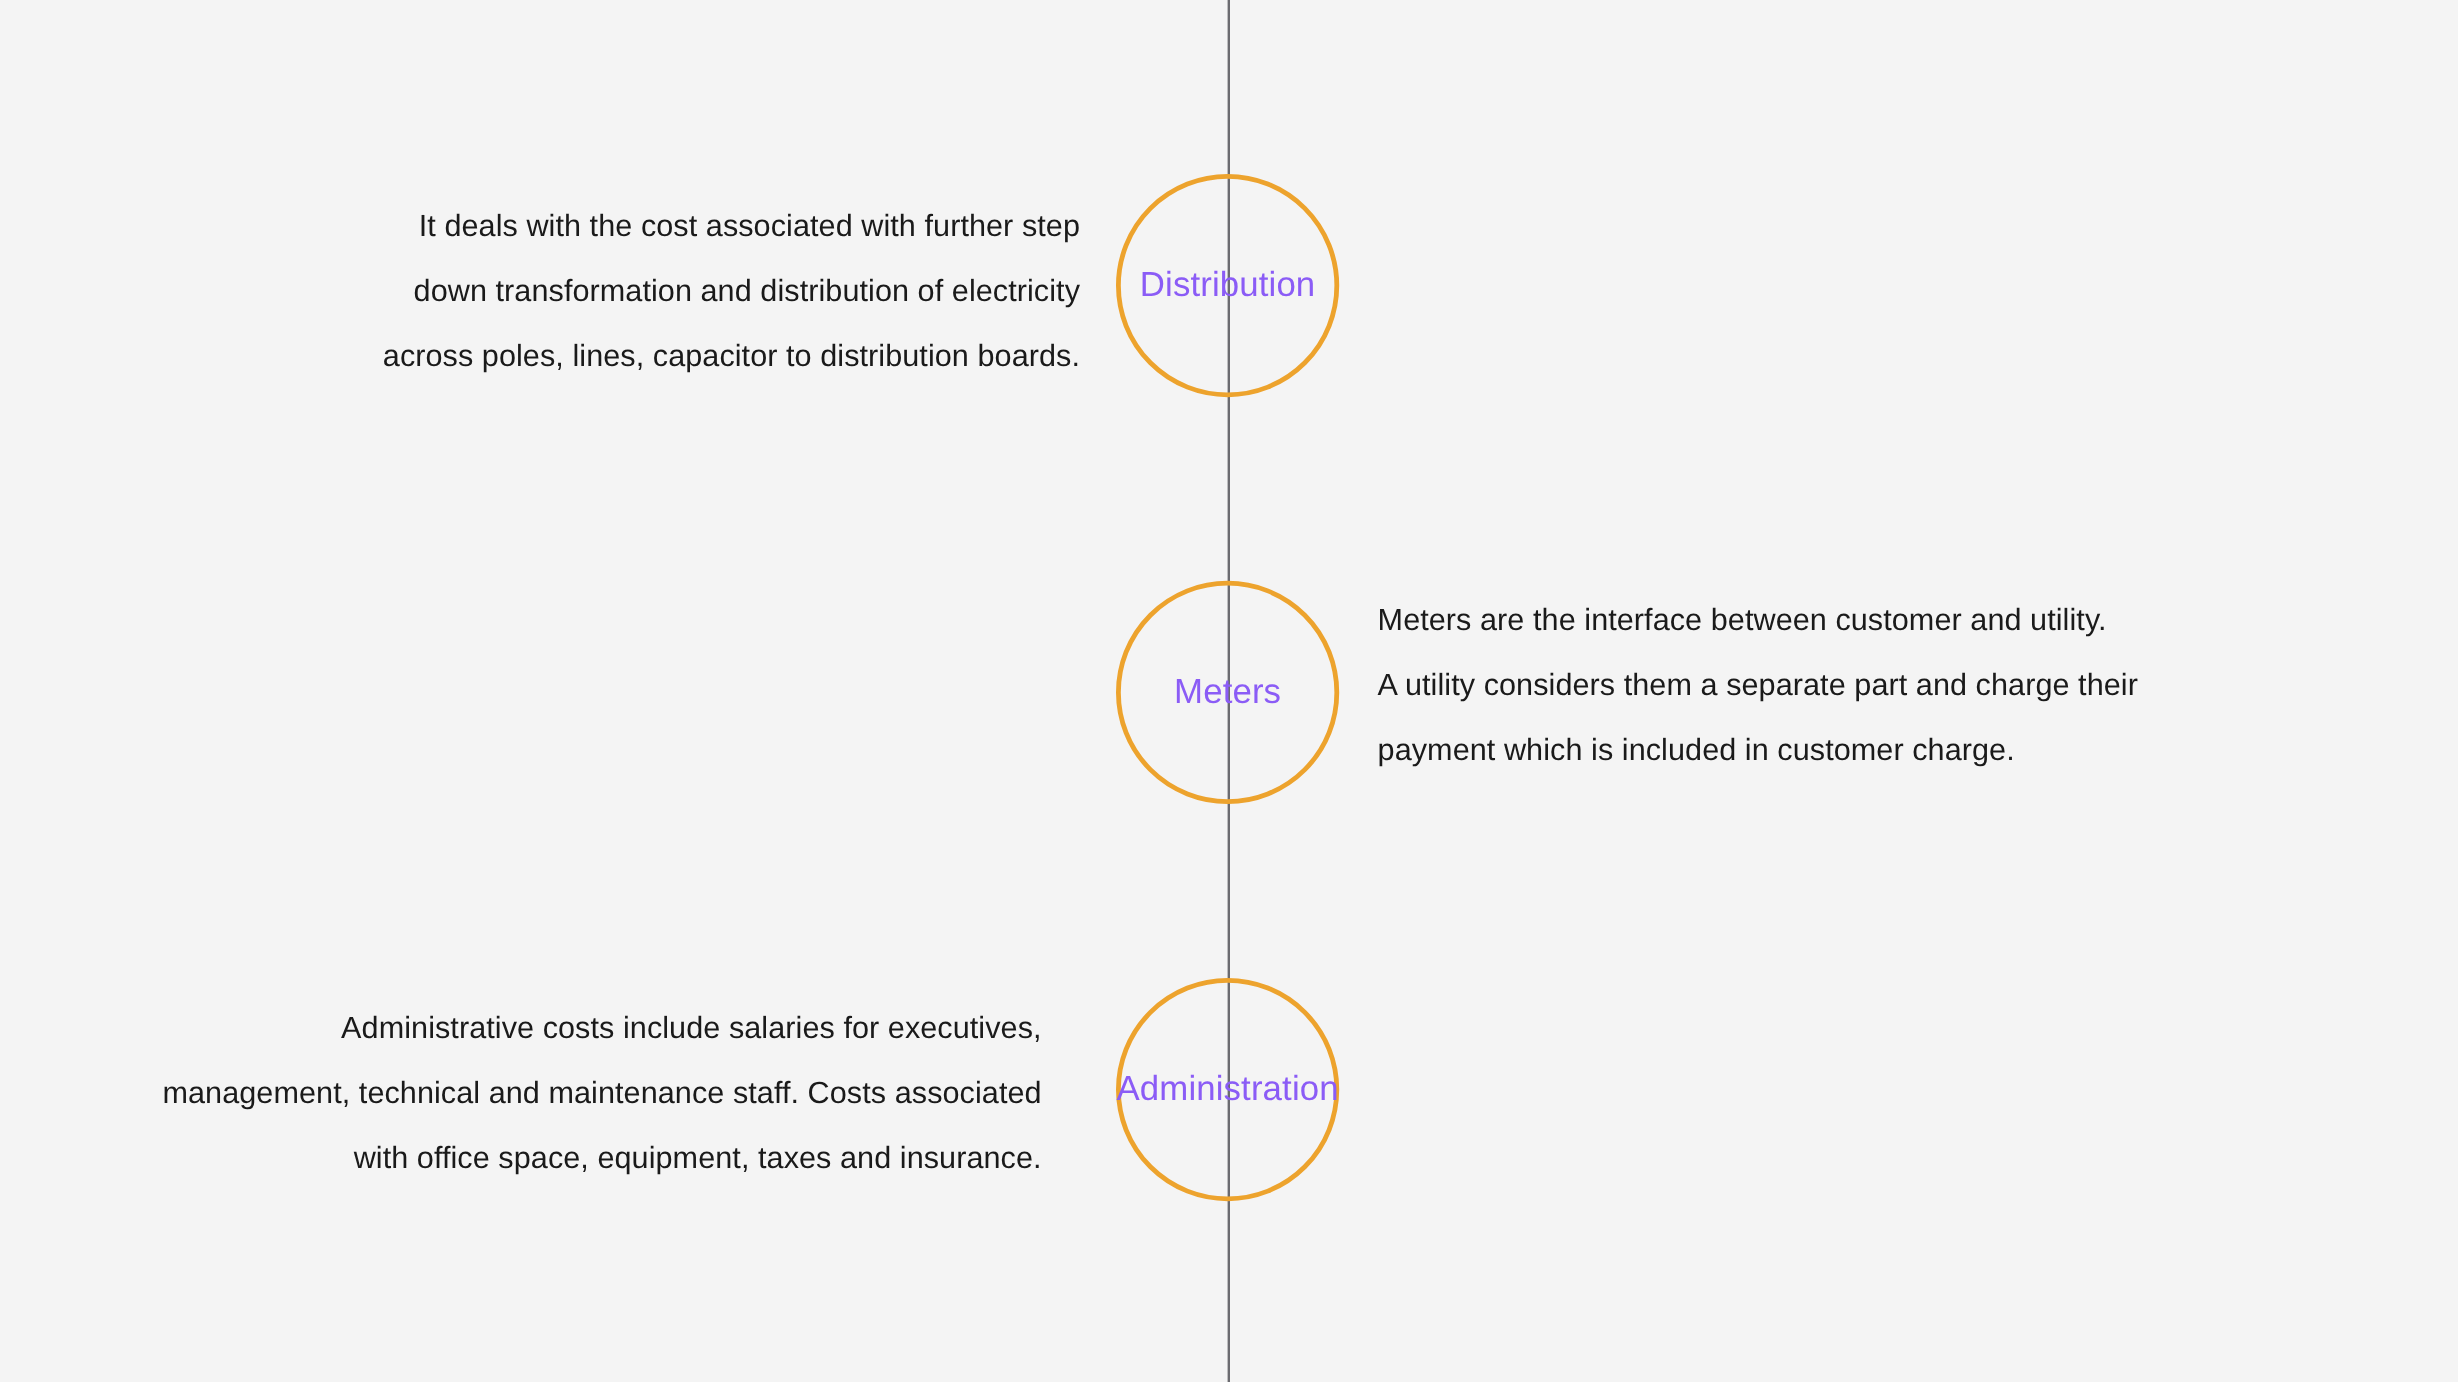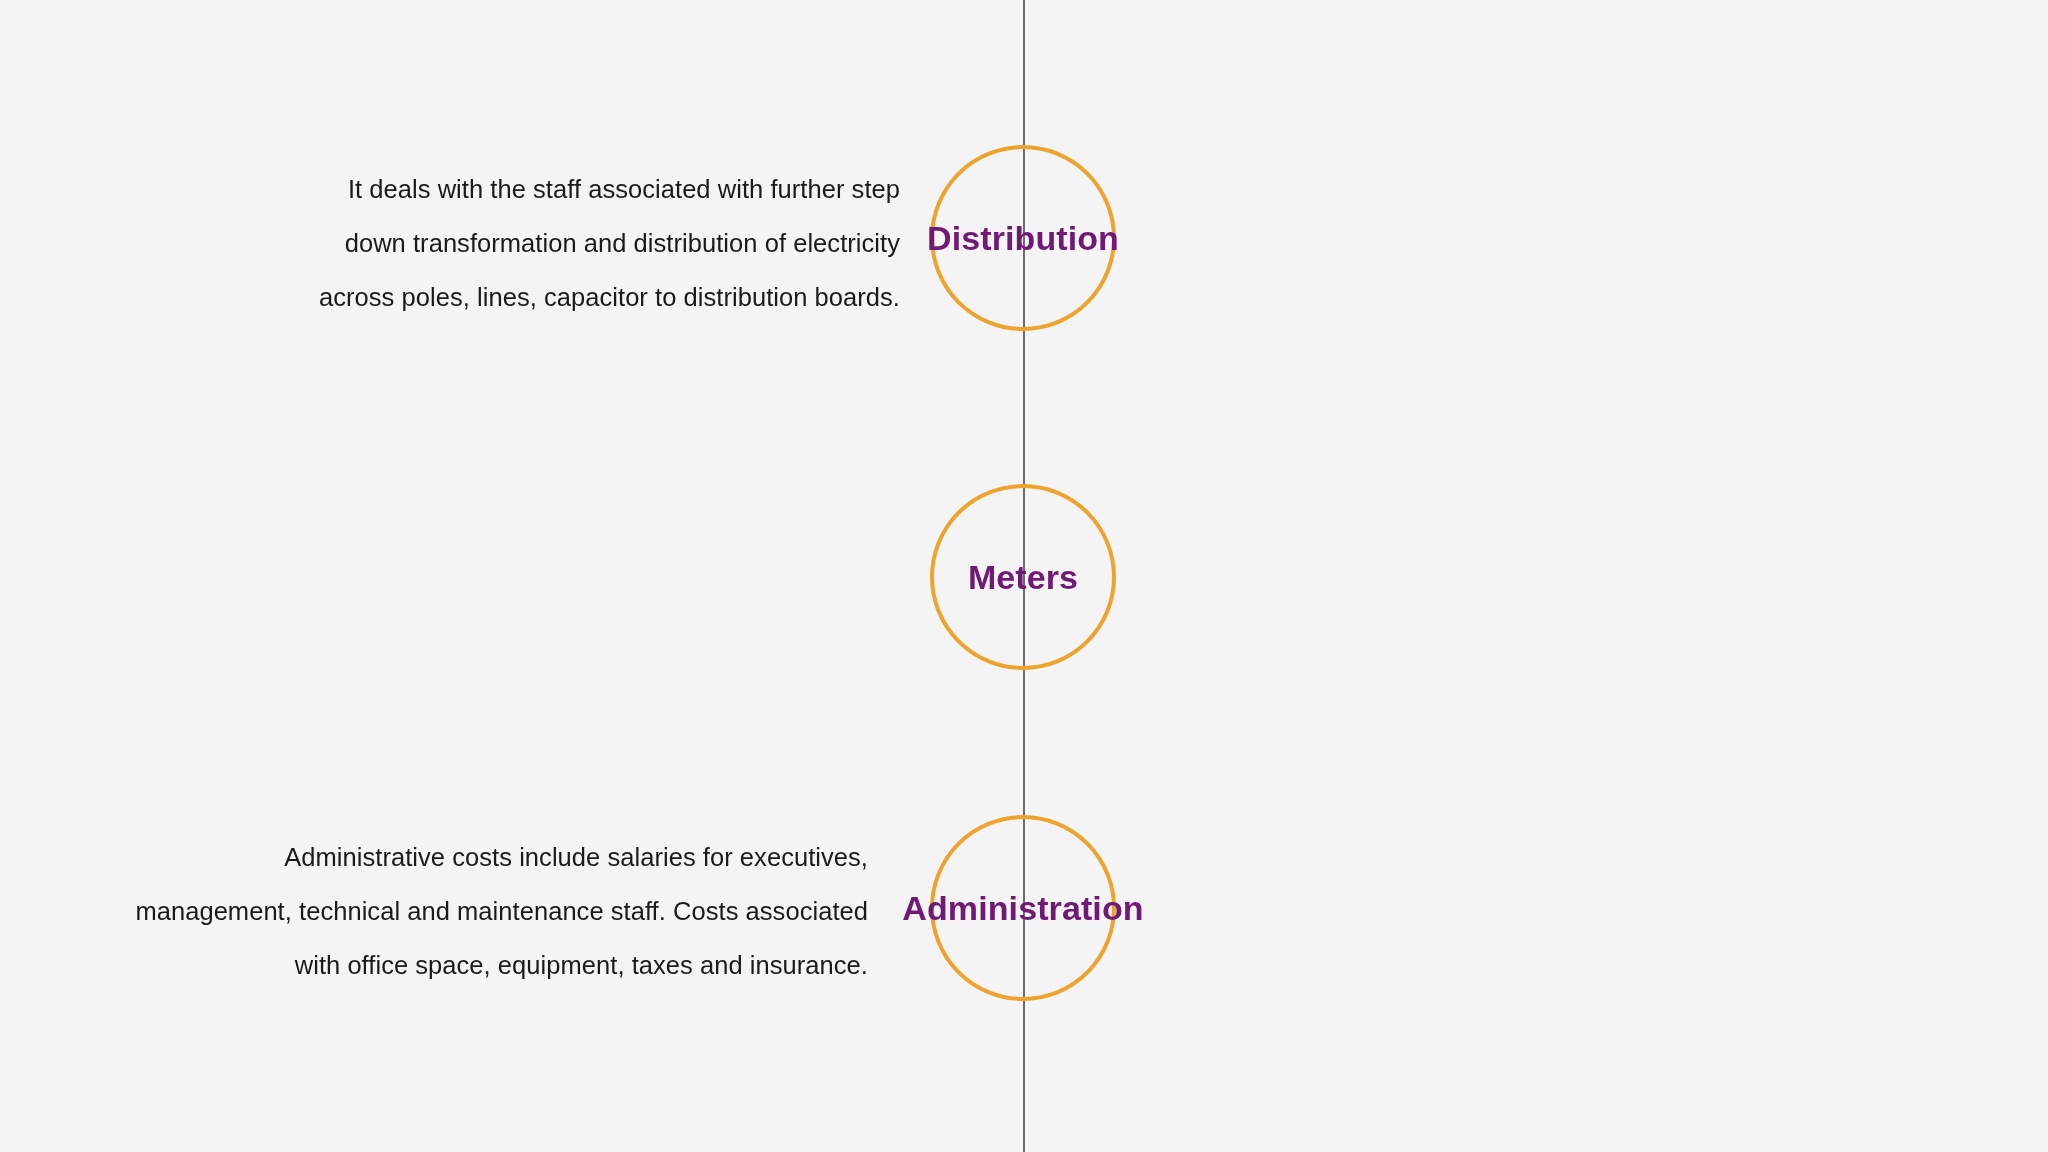--- a/index.html
+++ b/index.html
@@ -44,23 +44,23 @@
   .node-distribution { top: 145px; }
   .node-meters       { top: 484px; }
   .node-admin        { top: 815px; text-align: center; }
 
   .node-label {
     position: absolute;
     left: 50%;
     top: 50%;
     transform: translate(-50%, -50%);
     white-space: nowrap;
-    color: #701a75;
-    font-size: 34px;
-    font-weight: 700;
+    color: #8b5cf6;
+    font-size: 29px;
+    font-weight: 400;
     letter-spacing: 0.1px;
     line-height: 1;
   }
 
   
   .desc {
     position: absolute;
     color: #1a1a1a;
     font-size: 25.5px;
     font-weight: 400;
@@ -91,28 +91,31 @@
     right: 1180px;
   }
 </style>
 </head>
 <body>
 
 <div id="diagram">
 
   <div class="spine"></div>
 
-  <div class="desc desc-left desc-distribution">It deals with the staff associated with further step
+  <div class="desc desc-left desc-distribution">It deals with the cost associated with further step
 down transformation and distribution of electricity
 across poles, lines, capacitor to distribution boards.</div>
 
   <div class="node node-distribution">
     <span class="node-label">Distribution</span>
   </div>
 
+  <div class="desc desc-right desc-meters">Meters are the interface between customer and utility.
+A utility considers them a separate part and charge their
+payment which is included in customer charge.</div>
 
   <div class="node node-meters">
     <span class="node-label">Meters</span>
   </div>
 
   <div class="desc desc-left desc-admin">Administrative costs include salaries for executives,
 management, technical and maintenance staff. Costs associated
 with office space, equipment, taxes and insurance.</div>
 
   <div class="node node-admin">

